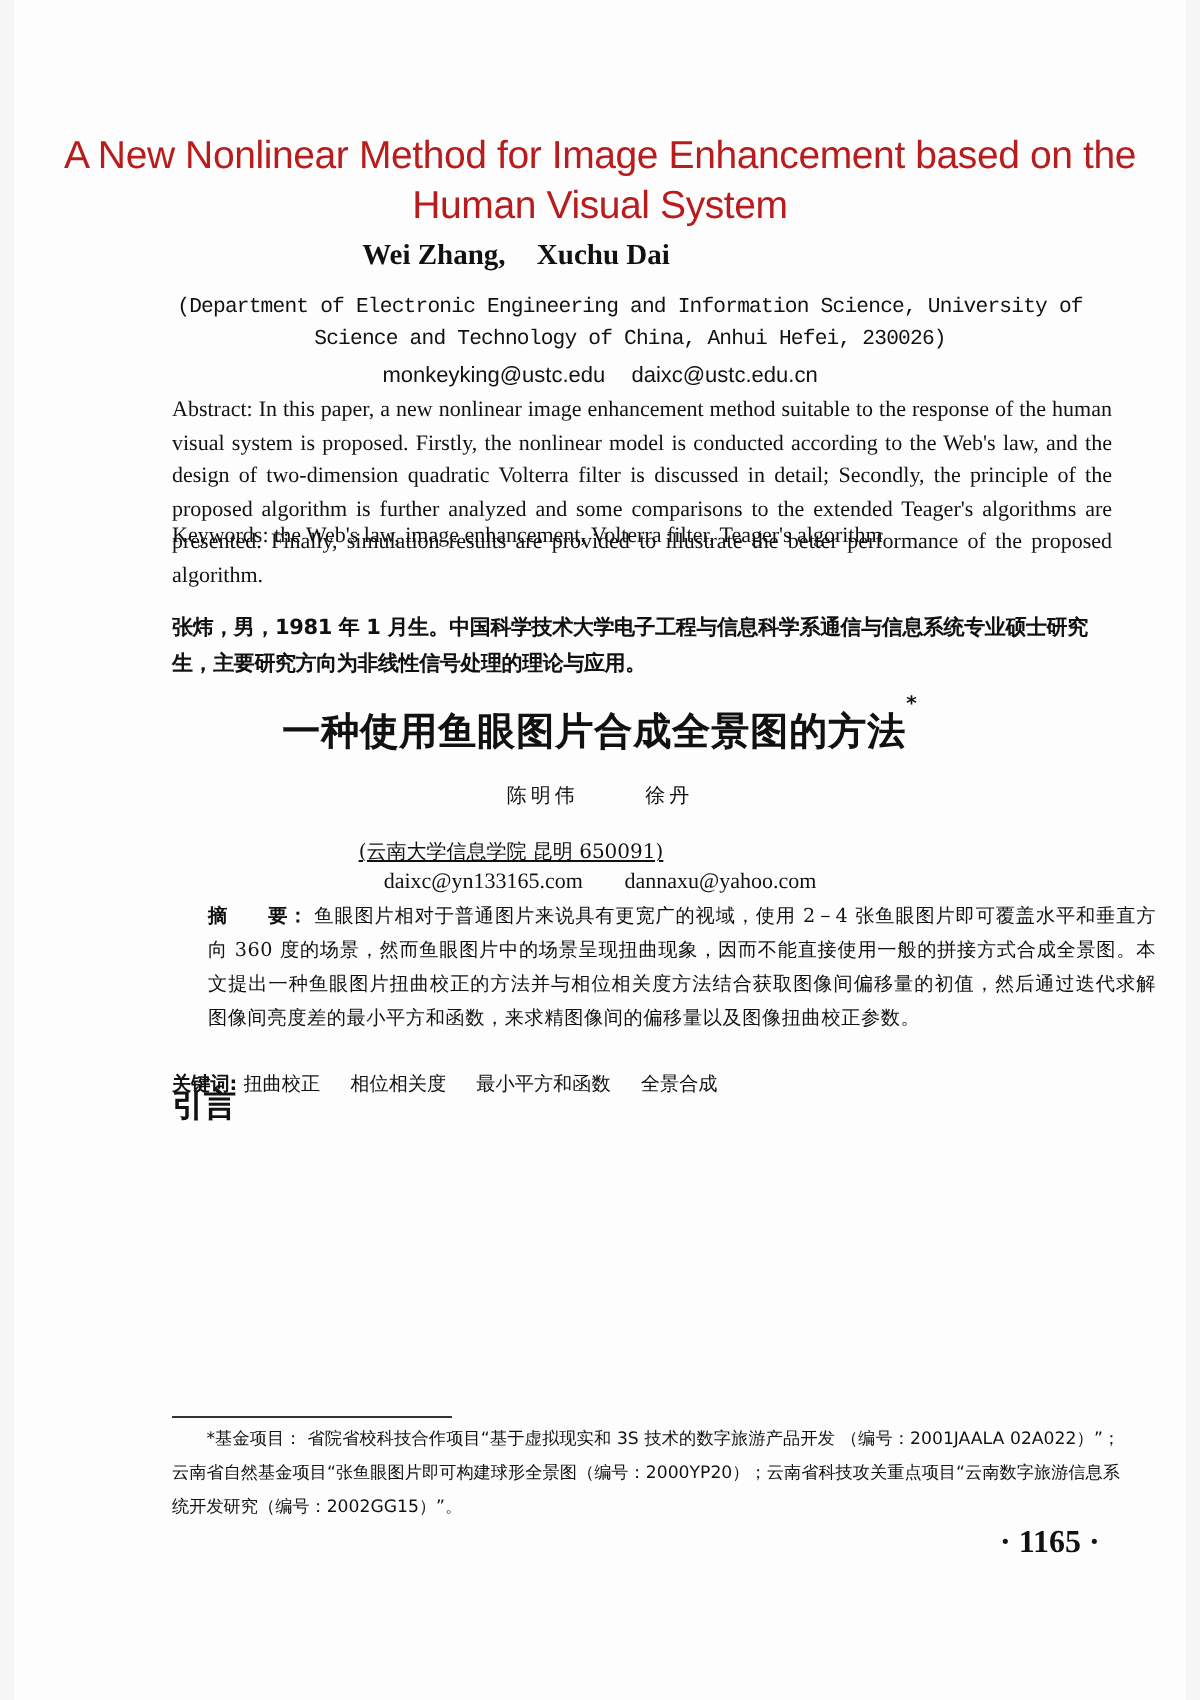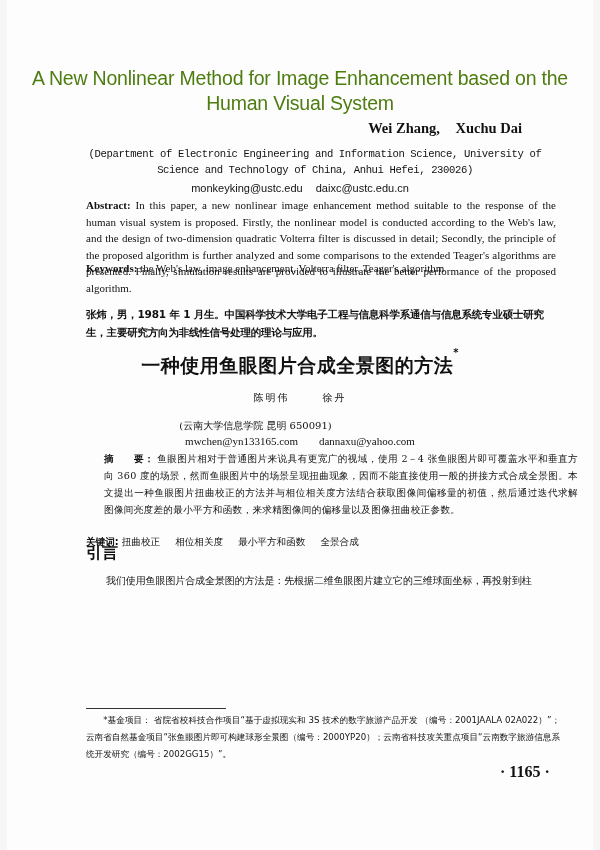--- a/index.html
+++ b/index.html
@@ -9,26 +9,26 @@
     font-family: "DejaVu Serif", "Liberation Serif", serif;
     color: #111;
     position: relative;
   }
   .page-edge-l, .page-edge-r { position: absolute; top: 0; bottom: 0; width: 7px; background: #f6f6f6; }
   .page-edge-l { left: 0; } .page-edge-r { right: 0; }
 
   .en-title {
     position: absolute; left: 0; width: 600px; top: 66px;
     text-align: center; font-family: "Liberation Sans", sans-serif;
-    font-size: 19.5px; line-height: 25px; color: #4d7c0f;
+    font-size: 19.5px; line-height: 25px; color: #b91c1c;
     letter-spacing: -0.2px;
   }
   .en-authors {
-    position: absolute; left: 12px; width: 516px; top: 120px;
-    text-align: right; font-family: "Liberation Serif", serif;
+    position: absolute; left: 0; width: 516px; top: 120px;
+    text-align: center; font-family: "Liberation Serif", serif;
     font-size: 14.5px; font-weight: bold;
   }
   .en-authors span { margin: 0 6px; }
   .en-affil {
     position: absolute; left: 70px; width: 490px; top: 146px;
     text-align: center; font-family: "Liberation Mono", monospace;
     font-size: 10.6px; line-height: 16px; letter-spacing: -0.4px;
   }
   .en-email {
     position: absolute; left: 0; width: 600px; top: 182px;
@@ -37,41 +37,41 @@
   .en-email span { margin: 0 5px; }
   .en-abstract {
     position: absolute; left: 86px; width: 470px; top: 197px;
     font-family: "Liberation Serif", serif; font-size: 11px; line-height: 16.5px;
     text-align: justify;
   }
   .en-keywords {
     position: absolute; left: 86px; width: 470px; top: 262px;
     font-family: "Liberation Serif", serif; font-size: 11px;
   }
-  b.lbl { font-weight: bold; }
+  b.lbl { font-weight: normal; }
 
   .bio {
     position: absolute; left: 86px; width: 475px; top: 305px;
     font-family: "DejaVu Sans", sans-serif; font-weight: bold;
     font-size: 10.5px; line-height: 18px; letter-spacing: -0.2px;
   }
   .cn-title {
     position: absolute; left: 0; width: 600px; top: 353px;
     text-align: center; font-family: "DejaVu Sans", sans-serif; font-weight: bold;
     font-size: 19px; letter-spacing: 0.5px;
   }
   .cn-title sup { font-size: 10px; vertical-align: top; position: relative; top: -6px; }
   .cn-authors {
     position: absolute; left: 0; width: 600px; top: 391px;
     text-align: center; font-family: "DejaVu Serif", serif; font-size: 10px; letter-spacing: 2px;
   }
   .cn-authors span { margin: 0 14px; }
   .cn-affil {
     position: absolute; left: 0; width: 511px; top: 419px;
-    text-align: center; font-family: "DejaVu Serif", serif; font-size: 10px;
+    text-align: center; font-family: "DejaVu Serif", serif; font-size: 10px; text-decoration: underline;
   }
   .cn-email {
     position: absolute; left: 0; width: 600px; top: 435px;
     text-align: center; font-family: "Liberation Serif", serif; font-size: 11px;
   }
   .cn-email span { margin: 0 9px; }
   .cn-abstract {
     position: absolute; left: 104px; width: 474px; top: 450px;
     font-family: "DejaVu Serif", serif; font-size: 9.6px; line-height: 17px;
     text-align: justify; letter-spacing: 0.3px;
@@ -137,37 +137,36 @@
 
 <div class="cn-title">
   <span>一种使用鱼眼图片合成全景图的方法</span><sup>*</sup>
 </div>
 <div class="cn-authors">
   <span>陈明伟</span>
   <span>徐丹</span>
 </div>
 <div class="cn-affil">(云南大学信息学院 昆明 650091)</div>
 <div class="cn-email">
-  <span>mwchen@yn133165.com</span>
+  <span>daixc@yn133165.com</span>
   <span>dannaxu@yahoo.com</span>
 </div>
 <div class="cn-abstract">
   <span class="lbl">摘　　要：</span><span>鱼眼图片相对于普通图片来说具有更宽广的视域，使用 2－4 张鱼眼图片即可覆盖水平和垂直方向 360 度的场景，然而鱼眼图片中的场景呈现扭曲现象，因而不能直接使用一般的拼接方式合成全景图。本文提出一种鱼眼图片扭曲校正的方法并与相位相关度方法结合获取图像间偏移量的初值，然后通过迭代求解图像间亮度差的最小平方和函数，来求精图像间的偏移量以及图像扭曲校正参数。</span>
 </div>
 <div class="cn-keywords">
   <span class="lbl">关键词:</span>
   <span class="kw">扭曲校正</span>
   <span class="kw">相位相关度</span>
   <span class="kw">最小平方和函数</span>
   <span class="kw">全景合成</span>
 </div>
 
 <div class="section-heading">引言</div>
 <div class="body-text">
-  <p>我们使用鱼眼图片合成全景图的方法是：先根据二维鱼眼图片建立它的三维球面坐标，再投射到柱</p>
 </div>
 
 <div class="footnote-rule"></div>
 <div class="footnote">
   <p>*基金项目： 省院省校科技合作项目“基于虚拟现实和 3S 技术的数字旅游产品开发 （编号：2001JAALA 02A022）”；云南省自然基金项目“张鱼眼图片即可构建球形全景图（编号：2000YP20）；云南省科技攻关重点项目“云南数字旅游信息系统开发研究（编号：2002GG15）”。</p>
 </div>
 
 <div class="page-number">· 1165 ·</div>
 
 </body></html>

